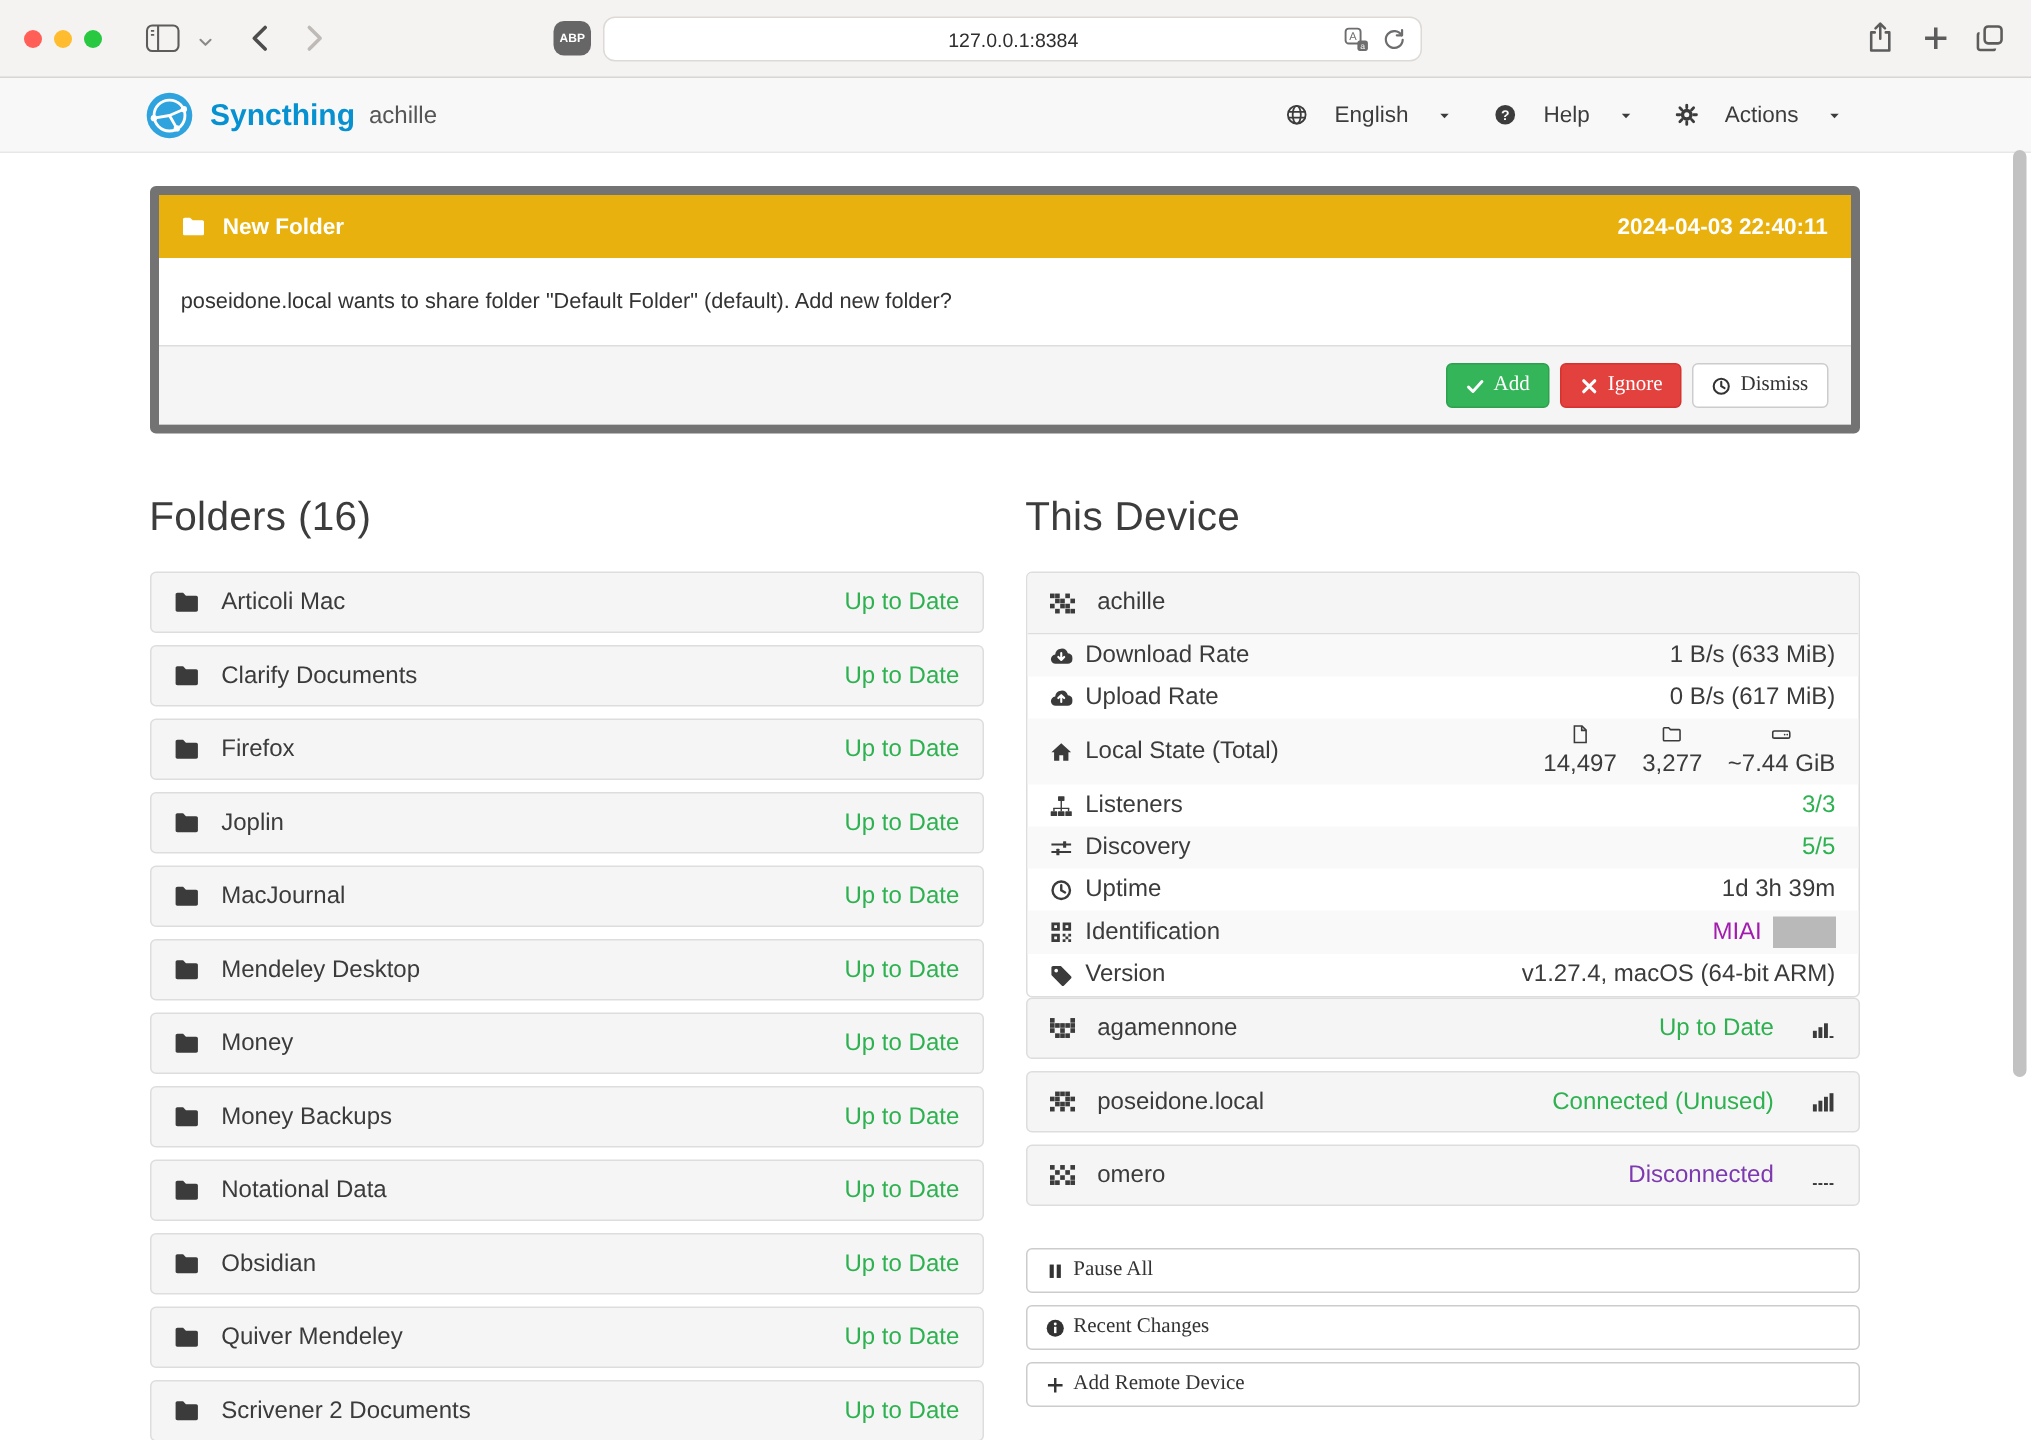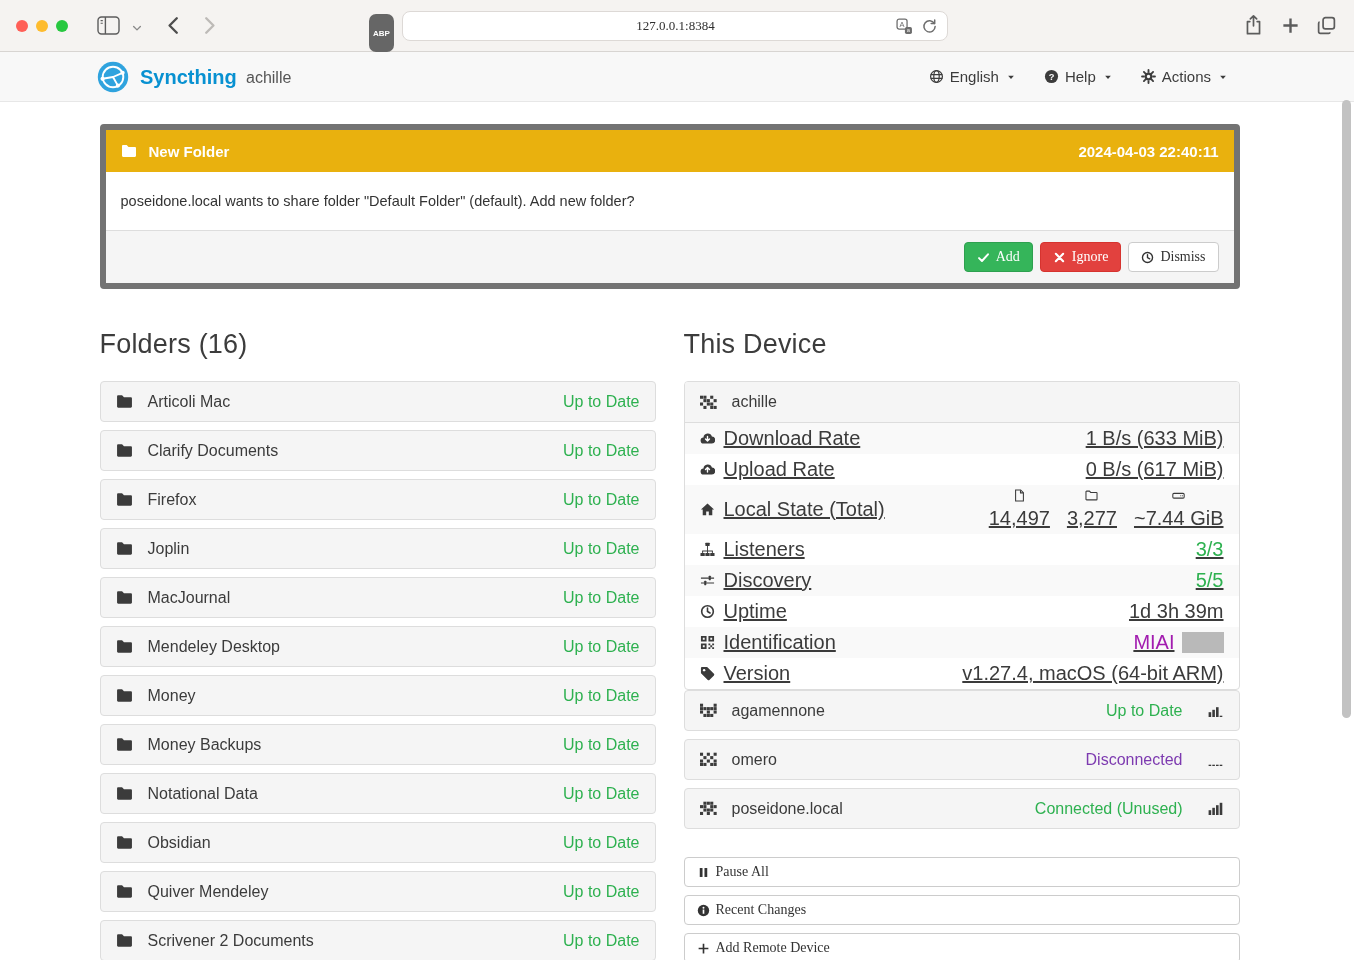--- a/index.html
+++ b/index.html
@@ -10,40 +10,40 @@
   .chrome { position:relative; height:52px; background:#f5f3f1; border-bottom:1px solid #d8d5d2; }
   .traffic { position:absolute; top:20px; left:16px; display:flex; gap:8px; }
   .traffic span { width:12px; height:12px; border-radius:50%; display:block; cursor:pointer; }
   .t-close{background:#ff5f57}.t-min{background:#febc2e}.t-zoom{background:#28c840}
   .chrome-ic { position:absolute; color:#5c5c5c; cursor:pointer; }
   .chrome-ic svg{ width:100%; height:100%; display:block; }
   .ic-sidebar{ left:97px; top:16px; width:23px; height:19px; }
   .ic-chev{ left:131px; top:22px; width:12px; height:12px; color:#8a8a8a; }
   .ic-back{ left:163px; top:15px; width:21px; height:21px; color:#4d4d4d; }
   .ic-fwd{ left:199px; top:15px; width:21px; height:21px; color:#bdbab7; }
-  .abp { position:absolute; left:369px; top:14px; width:25px; height:38px; background:#666;
+  .abp { position:absolute; left:369px; top:14px; width:25px; height:23px; background:#666;
     border-radius:7px; color:#fff; font-size:8px; font-weight:bold; display:flex;
     align-items:center; justify-content:center; cursor:pointer; }
   .url-bar { position:absolute; left:402px; top:11px; width:546px; height:30px; background:#fff;
     border:1px solid #ddd9d6; border-radius:8px; display:flex; align-items:center; cursor:text; }
-  .url-text { flex:1; text-align:center; font-size:13px; color:#2e2e2e; padding-left:52px;font-family:Liberation Serif, serif; }
+  .url-text { flex:1; text-align:center; font-size:13px; color:#2e2e2e; padding-left:52px; }
   .url-icons { display:flex; gap:8px; padding-right:9px; }
   .url-icons .chrome-ic { position:static; width:17px; height:17px; color:#6d6d6d; }
   .ic-share{ left:1243px; top:14px; width:21px; height:22px; }
   .ic-plus{ left:1281px; top:16px; width:19px; height:19px; }
   .ic-tabs{ left:1316px; top:15px; width:21px; height:21px; }
 
   
   .navbar { position:relative; height:50px; background:#f8f8f8; border-bottom:1px solid #e7e7e7; }
   .logo { position:absolute; left:97px; top:9px; width:32px; height:32px; }
   .logo svg{width:100%;height:100%;display:block}
   .brand { position:absolute; left:140px; top:14px; font-size:20px; font-weight:bold; color:#0891d1; }
   .nav-device { position:absolute; left:246px; top:17px; font-size:16px; color:#555; }
   .nav-menus { position:absolute; right:126px; top:0; height:100%; display:flex; gap:28px; align-items:center; }
-  .nav-menu { display:flex; align-items:center; gap:6px; font-size:15px; color:#3c3c3c; cursor:pointer; }
+  .nav-menu { display:flex; align-items:center; gap:18px; font-size:15px; color:#3c3c3c; cursor:pointer; }
   .nav-ic { width:15px; height:15px; color:#3c3c3c; } .nav-ic svg{width:100%;height:100%;display:block}
   .caret { width:10px; height:10px; color:#3c3c3c; margin-left:1px; } .caret svg{width:100%;height:100%;display:block}
 
   
   .page { padding-right:15px; }
   .container { width:1140px; margin:0 auto; }
   h3.sec { font-size:27px; font-weight:400; color:#3c3c3c; margin:40px 0 21px; letter-spacing:.2px; }
 
   
   .notif { margin-top:22px; border:6px solid #737373; border-radius:4px; overflow:hidden; background:#fff; }
@@ -71,21 +71,21 @@
   .row-ic { width:17px; height:17px; color:#3b3b3b; flex:none; } .row-ic svg{width:100%;height:100%;display:block}
   .row-status { margin-left:auto; font-size:16px; }
   .st-success { color:#2eb150; } .st-disconnected { color:#7d3ab0; }
   .sig-ic { width:16px; height:16px; color:#3b3b3b; margin-left:10px; flex:none; }
   .sig-ic svg{width:100%;height:100%;display:block}
 
   
   .panel { border:1px solid #ddd; border-radius:4px; overflow:hidden; background:#fff; }
   .device-header { height:41px; background:#f5f5f5; border-bottom:1px solid #ddd; display:flex;
     align-items:center; gap:15px; padding:0 15px; font-size:16px; color:#3b3b3b; }
-  .stat-row { display:flex; align-items:center; padding:4px 15px; min-height:28px; font-size:20px; color:#3b3b3b;text-decoration:underline; }
+  .stat-row { display:flex; align-items:center; padding:4px 15px; min-height:28px; font-size:16px; color:#3b3b3b; }
   .stat-row:nth-child(odd){ background:#f9f9f9; }
   .stat-ic { width:15px; height:15px; color:#3b3b3b; margin-right:9px; flex:none; }
   .stat-ic svg{width:100%;height:100%;display:block}
   .stat-val { margin-left:auto; text-align:right; display:flex; align-items:center; gap:5px; }
   .val-success{ color:#2eb150; } .val-link{ color:#a21caf; cursor:pointer; }
   .part { display:inline-flex; align-items:center; gap:5px; margin-left:12px;flex-direction:column; }
   .part-ic { width:13px; height:13px; color:#3b3b3b; } .part-ic svg{width:100%;height:100%;display:block}
   .redaction { display:inline-block; width:42px; height:21px; background:#b9b9b9; margin-left:2px; }
 
   .footer-actions { display:flex; justify-content:flex-end; gap:8px; margin-top:28px;flex-direction:column; }
@@ -581,49 +581,20 @@
                   <rect x="4.3" y="6.8" width="2.6" height="7.2"></rect>
                   <rect x="8" y="4.2" width="2.6" height="9.8"></rect>
                   <rect x="11.7" y="12.7" width="2.6" height="1.3"></rect>
                 </svg>
               </span>
   </div>
 
   <div class="row-panel">
     <span class="row-ic ident">
                 <svg viewBox="0 0 16 12.8" fill="currentColor">
-                  <rect x="0.0" y="0.0" width="2.9" height="2.9"></rect>
-                  <rect x="6.4" y="0.0" width="2.9" height="2.9"></rect>
-                  <rect x="12.8" y="0.0" width="2.9" height="2.9"></rect>
-                  <rect x="3.2" y="3.2" width="2.9" height="2.9"></rect>
-                  <rect x="9.6" y="3.2" width="2.9" height="2.9"></rect>
-                  <rect x="0.0" y="6.4" width="2.9" height="2.9"></rect>
-                  <rect x="6.4" y="6.4" width="2.9" height="2.9"></rect>
-                  <rect x="12.8" y="6.4" width="2.9" height="2.9"></rect>
-                  <rect x="0.0" y="9.6" width="2.9" height="2.9"></rect>
-                  <rect x="3.2" y="9.6" width="2.9" height="2.9"></rect>
-                  <rect x="9.6" y="9.6" width="2.9" height="2.9"></rect>
-                  <rect x="12.8" y="9.6" width="2.9" height="2.9"></rect>
-                </svg>
-              </span>
-    <span class="row-name">omero</span>
-    <span class="row-status st-disconnected">Disconnected</span>
-    <span class="sig-ic">
-                <svg viewBox="0 0 16 16" fill="currentColor">
-                  <rect x="0.6" y="12.7" width="2.6" height="1.3"></rect>
-                  <rect x="4.3" y="12.7" width="2.6" height="1.3"></rect>
-                  <rect x="8" y="12.7" width="2.6" height="1.3"></rect>
-                  <rect x="11.7" y="12.7" width="2.6" height="1.3"></rect>
-                </svg>
-              </span>
-  </div>
-
-  <div class="row-panel">
-    <span class="row-ic ident">
-                <svg viewBox="0 0 16 12.8" fill="currentColor">
                   <rect x="3.2" y="0.0" width="2.9" height="2.9"></rect>
                   <rect x="6.4" y="0.0" width="2.9" height="2.9"></rect>
                   <rect x="9.6" y="0.0" width="2.9" height="2.9"></rect>
                   <rect x="0.0" y="3.2" width="2.9" height="2.9"></rect>
                   <rect x="3.2" y="3.2" width="2.9" height="2.9"></rect>
                   <rect x="9.6" y="3.2" width="2.9" height="2.9"></rect>
                   <rect x="12.8" y="3.2" width="2.9" height="2.9"></rect>
                   <rect x="3.2" y="6.4" width="2.9" height="2.9"></rect>
                   <rect x="6.4" y="6.4" width="2.9" height="2.9"></rect>
                   <rect x="9.6" y="6.4" width="2.9" height="2.9"></rect>
@@ -636,20 +607,49 @@
     <span class="row-status st-success">Connected (Unused)</span>
     <span class="sig-ic">
                 <svg viewBox="0 0 16 16" fill="currentColor">
                   <rect x="0.6" y="9.2" width="2.6" height="4.8"></rect>
                   <rect x="4.3" y="6.8" width="2.6" height="7.2"></rect>
                   <rect x="8" y="4.2" width="2.6" height="9.8"></rect>
                   <rect x="11.7" y="1.8" width="2.6" height="12.2"></rect>
                 </svg>
               </span>
   </div>
+
+  <div class="row-panel">
+    <span class="row-ic ident">
+                <svg viewBox="0 0 16 12.8" fill="currentColor">
+                  <rect x="0.0" y="0.0" width="2.9" height="2.9"></rect>
+                  <rect x="6.4" y="0.0" width="2.9" height="2.9"></rect>
+                  <rect x="12.8" y="0.0" width="2.9" height="2.9"></rect>
+                  <rect x="3.2" y="3.2" width="2.9" height="2.9"></rect>
+                  <rect x="9.6" y="3.2" width="2.9" height="2.9"></rect>
+                  <rect x="0.0" y="6.4" width="2.9" height="2.9"></rect>
+                  <rect x="6.4" y="6.4" width="2.9" height="2.9"></rect>
+                  <rect x="12.8" y="6.4" width="2.9" height="2.9"></rect>
+                  <rect x="0.0" y="9.6" width="2.9" height="2.9"></rect>
+                  <rect x="3.2" y="9.6" width="2.9" height="2.9"></rect>
+                  <rect x="9.6" y="9.6" width="2.9" height="2.9"></rect>
+                  <rect x="12.8" y="9.6" width="2.9" height="2.9"></rect>
+                </svg>
+              </span>
+    <span class="row-name">omero</span>
+    <span class="row-status st-disconnected">Disconnected</span>
+    <span class="sig-ic">
+                <svg viewBox="0 0 16 16" fill="currentColor">
+                  <rect x="0.6" y="12.7" width="2.6" height="1.3"></rect>
+                  <rect x="4.3" y="12.7" width="2.6" height="1.3"></rect>
+                  <rect x="8" y="12.7" width="2.6" height="1.3"></rect>
+                  <rect x="11.7" y="12.7" width="2.6" height="1.3"></rect>
+                </svg>
+              </span>
+  </div>
 </div>
 
         <div class="footer-actions">
           <button class="btn">
             <span class="b-ic">
                 <svg viewBox="0 0 16 16" fill="currentColor">
                   <rect x="3.4" y="2.5" width="3.4" height="11"></rect>
                   <rect x="9.2" y="2.5" width="3.4" height="11"></rect>
                 </svg>
               </span>

